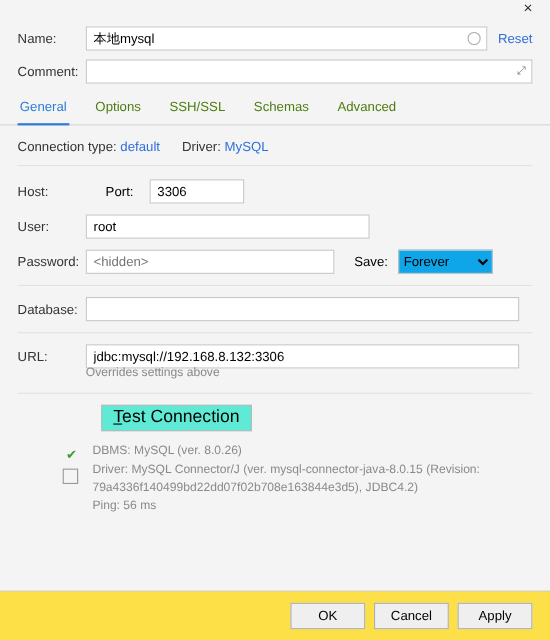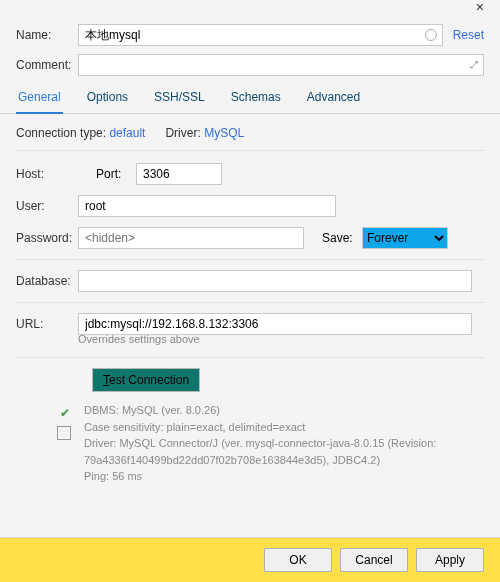--- a/index.html
+++ b/index.html
@@ -15,39 +15,39 @@
     height:22px; border:1px solid #c8c8c8; background:#fff; font-size:12px;
     padding:2px 6px; outline:none;
   }
   .name-input { flex:1; padding-right:22px; }
   .name-wrap { position:relative; flex:1; display:flex; }
   .name-wrap .circ { position:absolute; right:6px; top:50%; transform:translateY(-50%); width:12px; height:12px; border:1px solid #aaa; border-radius:50%; }
   .comment-input { flex:1; padding-right:22px; }
   .comment-wrap { position:relative; flex:1; display:flex; }
   .comment-wrap .exp { position:absolute; right:6px; top:50%; transform:translateY(-50%); font-size:10px; color:#777; }
   .tabs { display:flex; gap:22px; border-bottom:1px solid #d5d5d5; margin:6px -16px 0 -16px; padding:0 16px; font-size:12px; }
-  .tab { padding:6px 2px 8px 2px; color:#0c4a6e; cursor:pointer; }
+  .tab { padding:6px 2px 8px 2px; color:#4d7c0f; cursor:pointer; }
   .tab.active { color:#2f7bd8; border-bottom:2px solid #2f7bd8; margin-bottom:-1px;text-align:center; }
   .conn-type { font-size:12px; color:#333; padding:12px 0 10px 0; border-bottom:1px solid #e2e2e2; margin-bottom:12px; }
   .conn-type .link { color:#2f6fdb; }
   .form-row { display:flex; align-items:center; margin-bottom:10px; font-size:12px; }
   .form-lbl { width:62px; color:#333; }
   .port-lbl { width:40px; margin-left:18px; }
   .save-lbl { width:40px; margin-left:18px; }
   .host-input { width:258px; }
   .port-input { width:86px; }
   .user-input { width:258px; }
   .pw-input { width:226px; color:#999; }
   .db-input { width:394px; }
   .url-input { width:394px; }
   select.save-sel { width:86px; height:22px; border:1px solid #c8c8c8; background:#0ea5e9; font-size:12px; }
   .hr { border-top:1px solid #e2e2e2; margin:4px 0 10px 0; }
   .hint { font-size:11px; color:#888; margin-left:62px; margin-top:-6px; margin-bottom:12px; }
   .test-row { margin-left:76px; margin-bottom:10px; }
-  button.test { height:24px; font-size:12px; padding:2px 10px; background:#0f766e; border:1px solid #b8b8b8; cursor:pointer; }
+  button.test { height:24px; font-size:16px; padding:2px 10px; background:#5eead4; border:1px solid #b8b8b8; cursor:pointer; }
   .info-block { display:flex; gap:10px; margin-left:40px; font-size:11px; color:#8a8a8a; line-height:1.5; }
   .info-icons { display:flex; flex-direction:column; gap:6px; align-items:center; width:18px; padding-top:2px; }
   .check { color:#3a9b3a; font-size:12px; }
   .copy { width:12px; height:12px; border:1px solid #999; position:relative; }
   .copy::after { content:""; position:absolute; width:12px; height:12px; border:1px solid #999; left:-3px; top:-3px; background:#f4f4f4; }
   .footer {
     border-top:1px solid #d0d0d0; padding:10px 16px; display:flex; justify-content:flex-end; gap:8px; background:#fde047;
   }
   button.dlg {
     min-width:68px; height:24px; font-size:12px; background:#efefef; border:1px solid #b0b0b0; cursor:pointer;
@@ -140,21 +140,20 @@
       </button>
     </div>
 
     <div class="info-block">
       <div class="info-icons">
         <span class="check">✔</span>
         <span class="copy"></span>
       </div>
       <div>
         <div>DBMS: MySQL (ver. 8.0.26)</div>
-        <div>Case sensitivity: plain=exact, delimited=exact</div>
         <div>Driver: MySQL Connector/J (ver. mysql-connector-java-8.0.15 (Revision:</div>
         <div>79a4336f140499bd22dd07f02b708e163844e3d5), JDBC4.2)</div>
         <div>Ping: 56 ms</div>
       </div>
     </div>
 
   </div>
 
   <div class="footer">
     <button class="dlg">OK</button>

